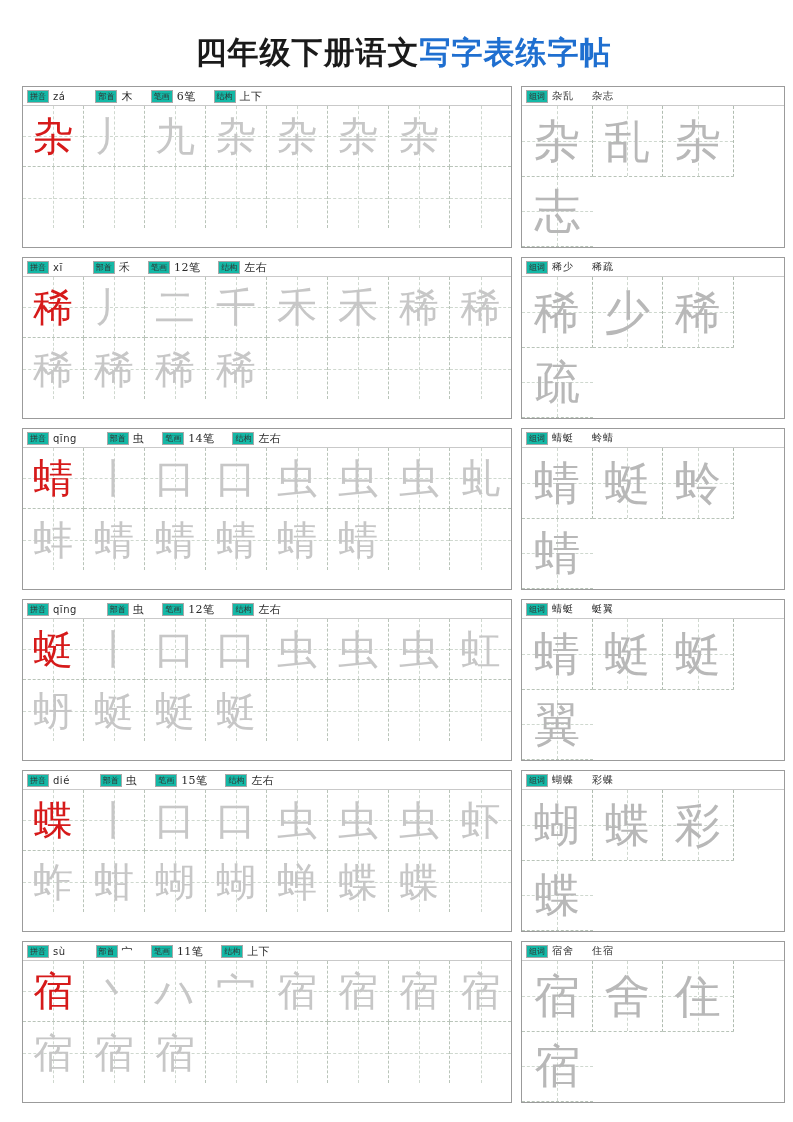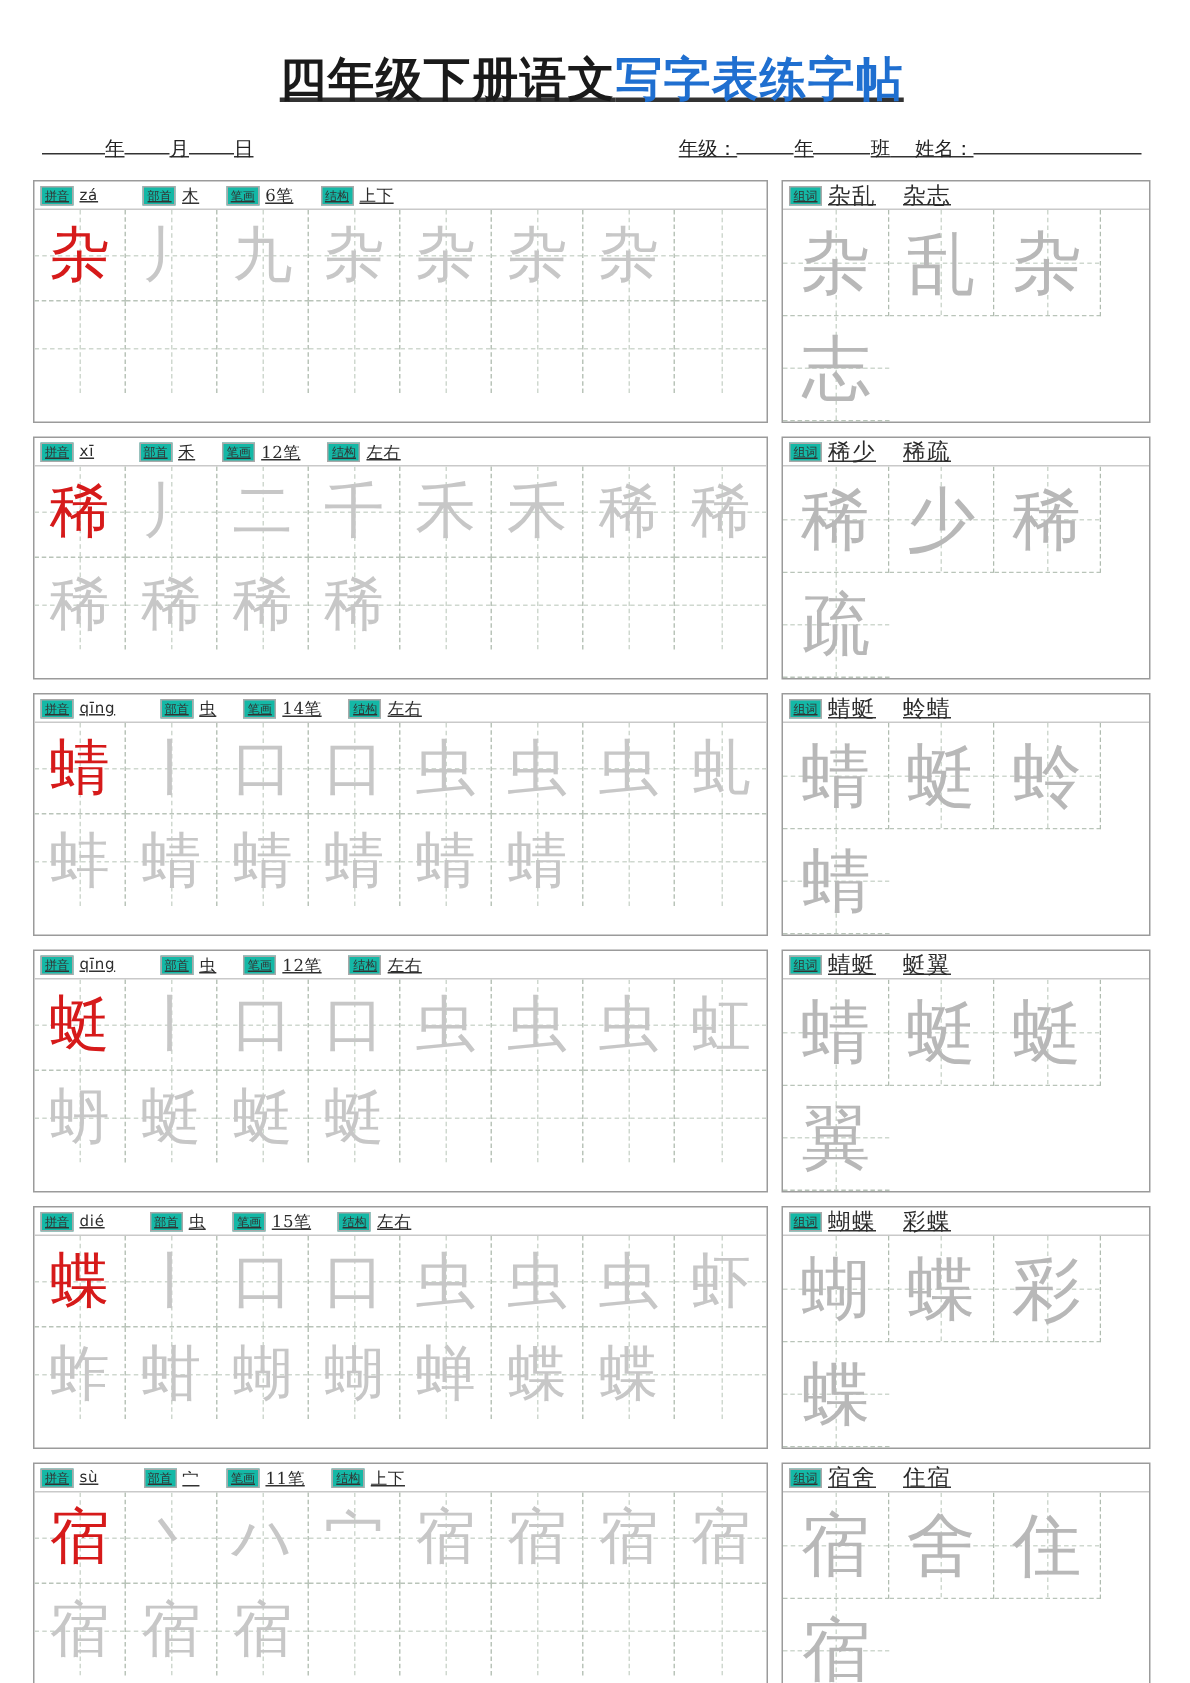--- a/index.html
+++ b/index.html
@@ -8,23 +8,22 @@
     width: 793px;
     height: 1122px;
     background: #ffffff;
     font-family: "Liberation Sans", sans-serif;
     color: #333;
     position: relative;
   }
   .page {
     width: 793px;
     height: 1081px;
-    padding: 14px 26px 10px 22px;
+    padding: 14px 8px 10px 22px;
     position: relative;
-    text-decoration: underline;
   }
 
   
   .title-wrap {
     text-align: center;
     padding-top: 18px;
     padding-bottom: 6px;
   }
   .title {
     font-family: "DejaVu Serif", serif;
@@ -94,21 +93,21 @@
   .meta .pinyin {
     font-size: 10px;
     font-family: "DejaVu Sans", sans-serif;
     letter-spacing: .5px;
   }
   .meta .gap { width: 22px; }
   .meta .gap-s { width: 10px; }
 
   
   .meta .word {
-    font-size: 15px;
+    font-size: 10px;
     letter-spacing: 1px;
   }
 
   
   .cells {
     display: flex;
     flex-wrap: wrap;
   }
   .cell {
     position: relative;
@@ -160,31 +159,20 @@
 <body>
 
 <div class="page">
 
   <div class="title-wrap">
     <div class="title">
       <span class="t-black">四年级下册语文</span><span class="t-blue">写字表练字帖</span>
     </div>
   </div>
 
-  <div class="info-row">
-    <div class="info-left">
-      <span class="u u-40"></span><span>年</span><span class="u u-28"></span><span>月</span><span class="u u-28"></span><span>日</span>
-    </div>
-    <div class="info-spacer"></div>
-    <div class="info-right">
-      <span>年级：</span><span class="u u-36"></span><span>年</span><span class="u u-36"></span><span>班</span>
-      &nbsp;&nbsp;
-      <span>姓名：</span><span class="u u-110"></span>
-    </div>
-  </div>
 
   <div class="rows" id="rows">
       <div class="row">
         <div class="panel panel-left">
           <div class="meta">
             <span class="tag">拼音</span>
             <span class="pinyin">zá</span>
             <span class="gap"></span>
             <span class="tag">部首</span>
             <span class="val">木</span>

